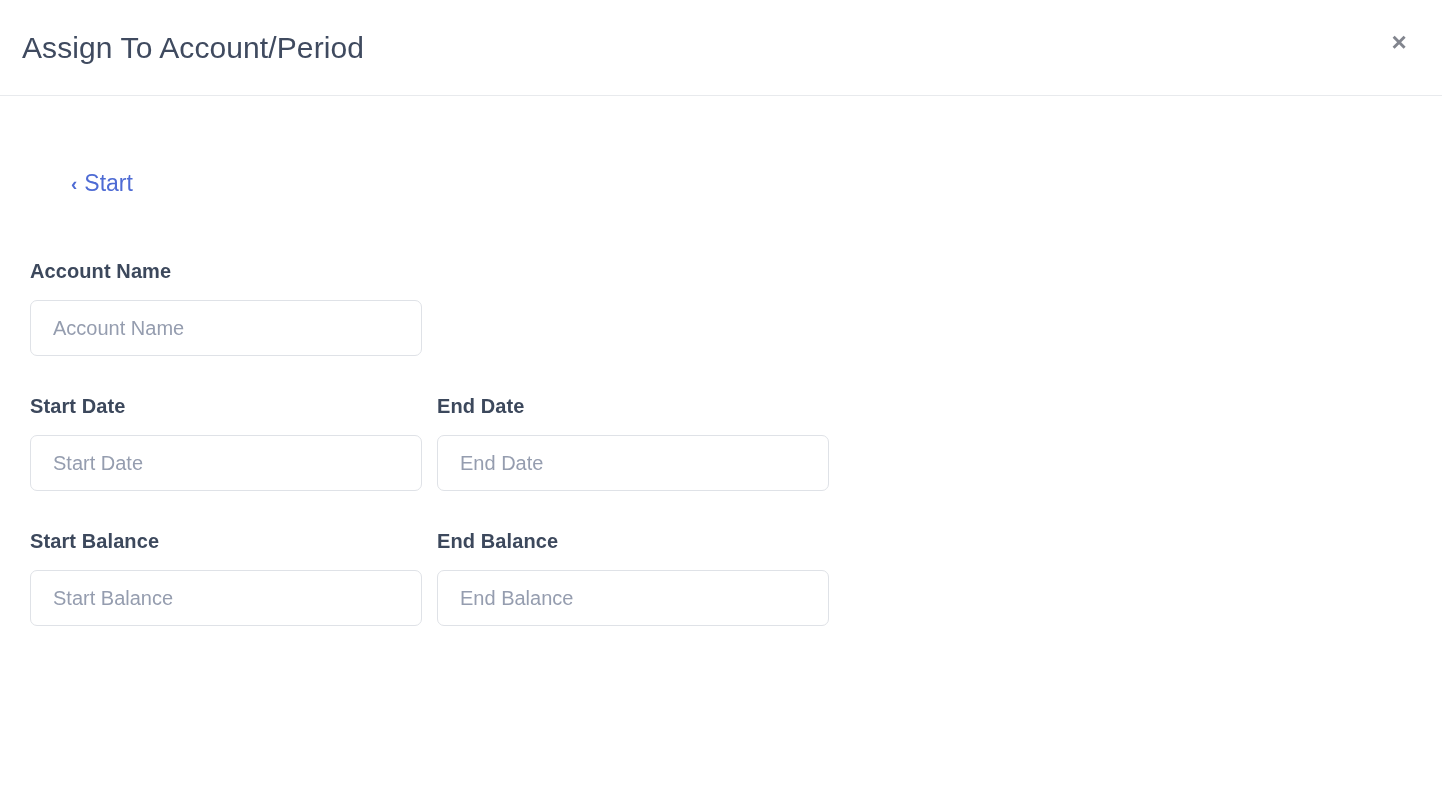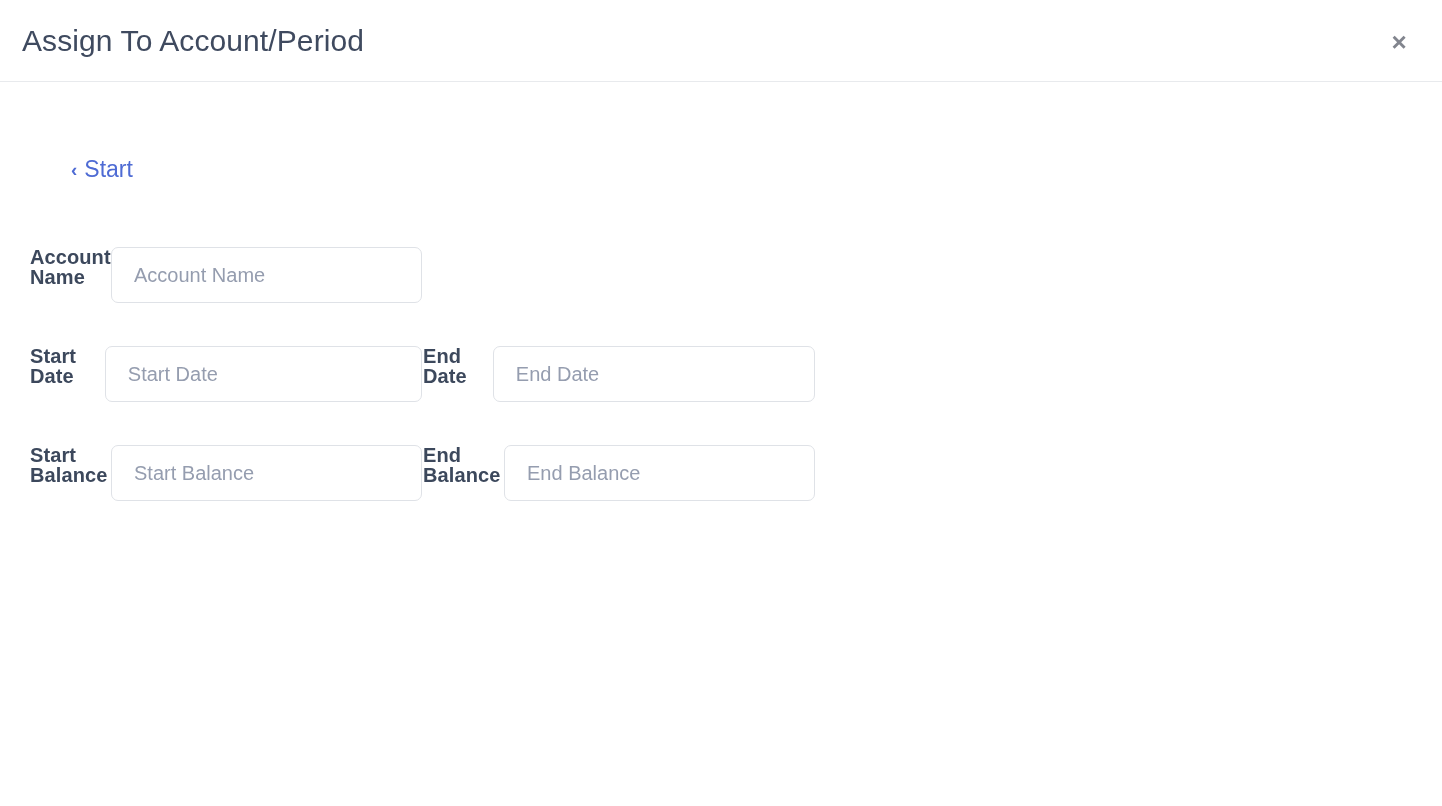--- a/index.html
+++ b/index.html
@@ -17,21 +17,21 @@
     position: relative;
     width: 1442px;
     height: 806px;
     background: #ffffff;
     overflow: hidden;
   }
 
   
   .modal-header {
     position: relative;
-    height: 82px;
+    height: 96px;
     border-bottom: 1px solid #e8eaed;
     display: flex;
     align-items: center;
     padding: 0 22px;
   }
 
   .modal-title {
     font-size: 30px;
     font-weight: 400;
     color: #3f4a5f;
@@ -118,31 +118,31 @@
     color: #959daf;
     opacity: 1;
   }
 
   .row {
     display: flex;
   }
 
   .col {
     display: flex;
-    flex-direction: row;
+    flex-direction: column;
   }
 
   
   .row-account { margin-bottom: 0; }
   .row-account .col-a { width: 392px; }
   .row-account .text-input { width: 392px; }
   .row-account .field-label { margin-bottom: 19px; }
 
   
-  .row-pair { margin-top: 40px; gap: 1px; }
+  .row-pair { margin-top: 40px; gap: 15px; }
   .row-pair .col { width: 392px; }
   .row-pair .text-input { width: 392px; }
   .row-pair .field-label { margin-bottom: 19px; }
 </style>
 </head>
 <body>
 
 <div class="modal">
 
   <div class="modal-header">

